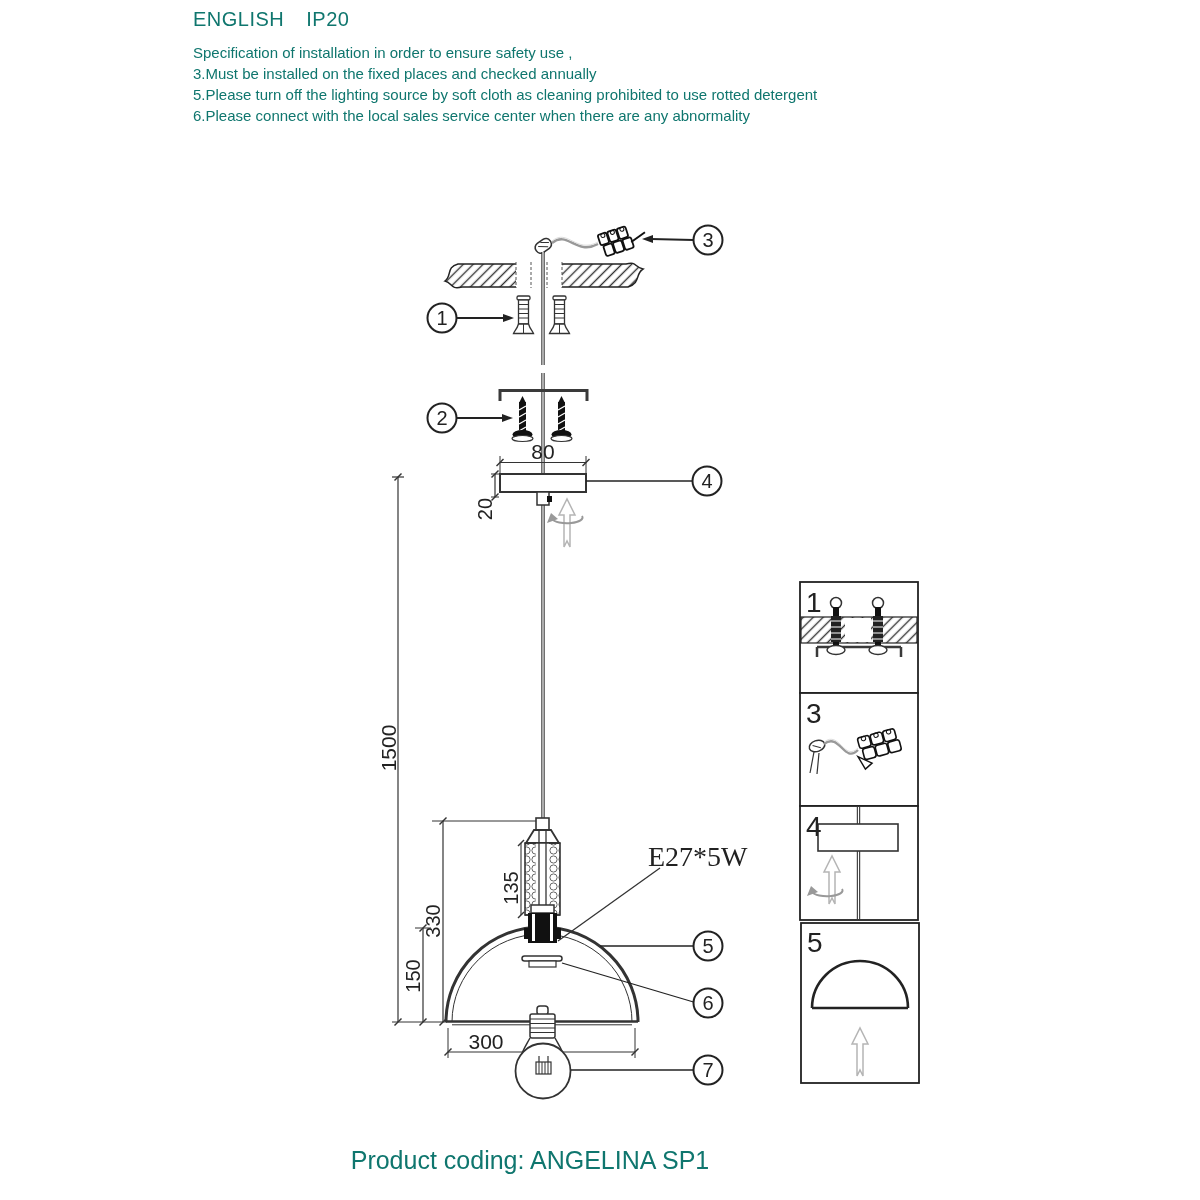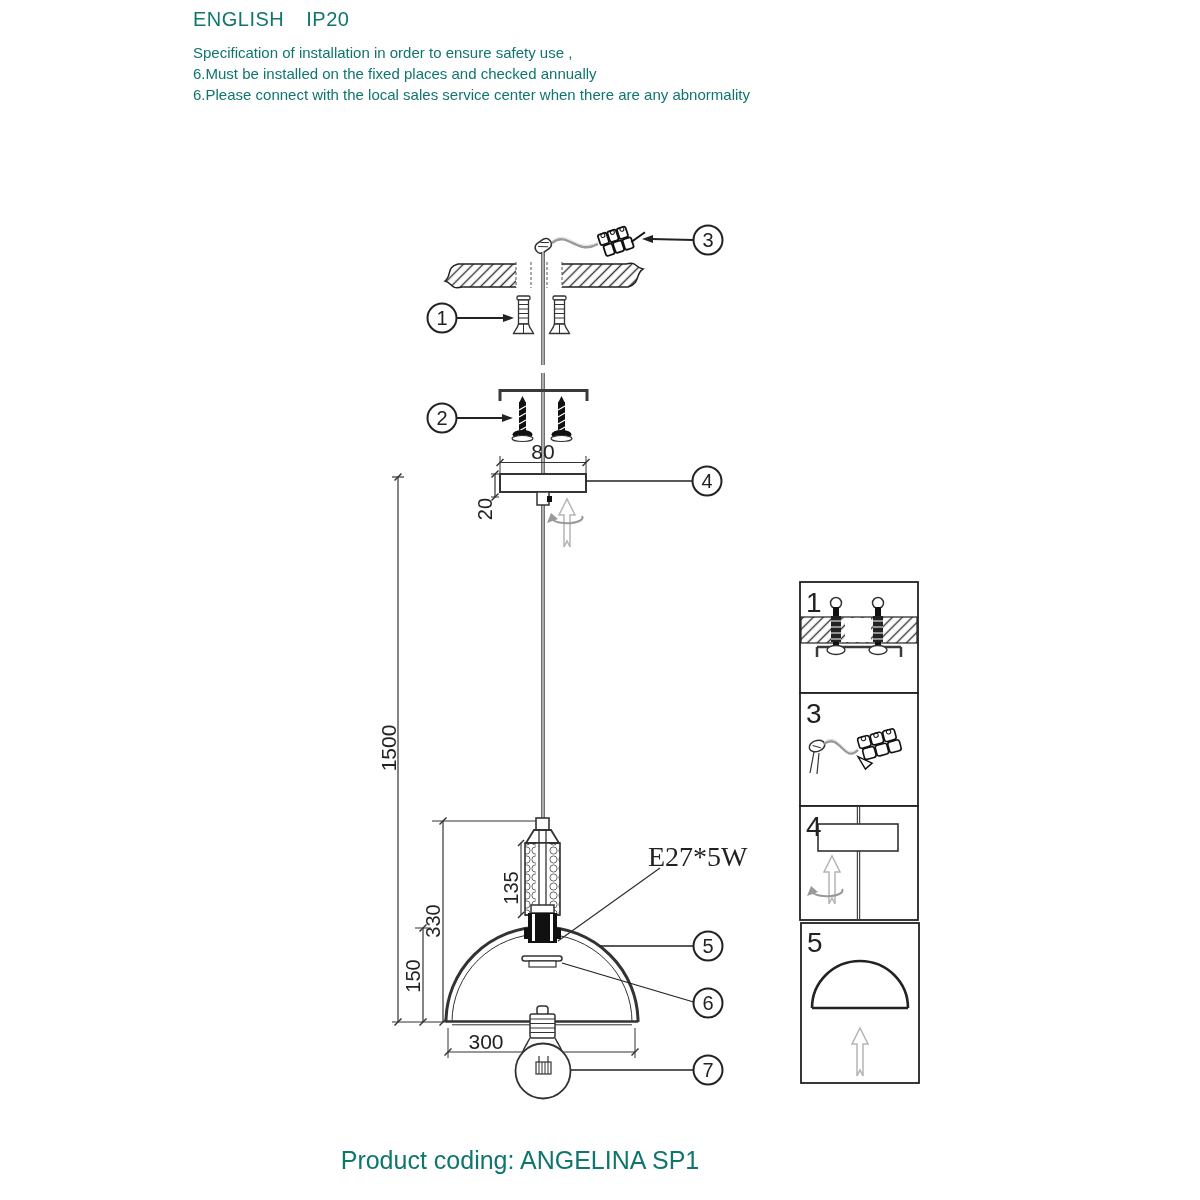--- a/index.html
+++ b/index.html
@@ -1,41 +1,42 @@
 <!DOCTYPE html>
 <html><head>
 <meta charset="utf-8">
 <style>
   html,body{margin:0;padding:0;background:#fff;}
   #page{position:relative;width:1200px;height:1200px;background:#ffffff;overflow:hidden;
         font-family:"Liberation Sans",sans-serif;color:#0f766e;padding-left:43px;}
   .hdr{position:absolute;left:193px;top:8px;font-size:20px;letter-spacing:.5px;}
   .hdr .ip{margin-left:22px;}
   .spec{position:absolute;left:193px;top:42px;font-size:15px;line-height:21px;white-space:nowrap;}
-  .footer{position:absolute;left:4px;top:1146px;width:1032px;text-align:center;font-size:25px;}
+  .footer{position:absolute;left:14px;top:1146px;width:1032px;text-align:center;font-size:25px;}
   svg{position:absolute;left:0;top:0;}
   svg text{font-family:"Liberation Sans",sans-serif;fill:#222;}
   text.dim{font-size:21px;}
   text.dim-sm{font-size:20px;}
   text.callout-num{font-size:20px;text-anchor:middle;}
   text.panel-num{font-size:28px;}
   text.bulbspec{font-family:"Liberation Serif",serif;font-size:28px;}
 </style>
 </head>
 <body>
 
 <div id="page">
 
   <div class="hdr">
     <span>ENGLISH</span><span class="ip">IP20</span>
   </div>
 
   <div class="spec">
     <div>Specification of installation in order to ensure safety use ,</div>
-    <div>6.Must be installed on the fixed places and checked annually</div>
+    <div>3.Must be installed on the fixed places and checked annually</div>
+    <div>5.Please turn off the lighting source by soft cloth as cleaning prohibited to use rotted detergent</div>
     <div>6.Please connect with the local sales service center when there are any abnormality</div>
   </div>
 
   <svg width="1200" height="1200" viewBox="0 0 1200 1200">
     <defs>
       <pattern id="hatch" width="7" height="7" patternUnits="userSpaceOnUse" patternTransform="rotate(45)">
         <line x1="3.5" y1="0" x2="3.5" y2="7" stroke="#333" stroke-width="1.4"></line>
       </pattern>
       <pattern id="mesh" width="9" height="9" patternUnits="userSpaceOnUse">
         <circle cx="4.5" cy="4.5" r="3.6" fill="none" stroke="#666" stroke-width="1"></circle>

